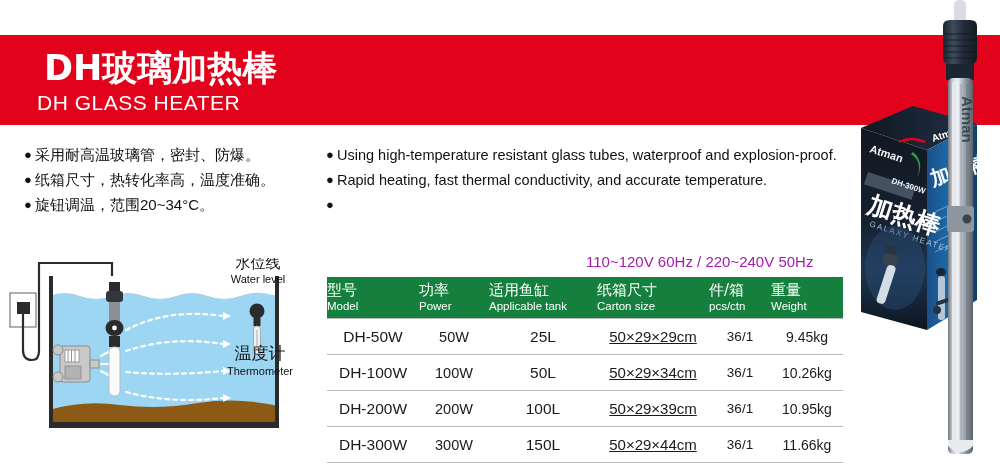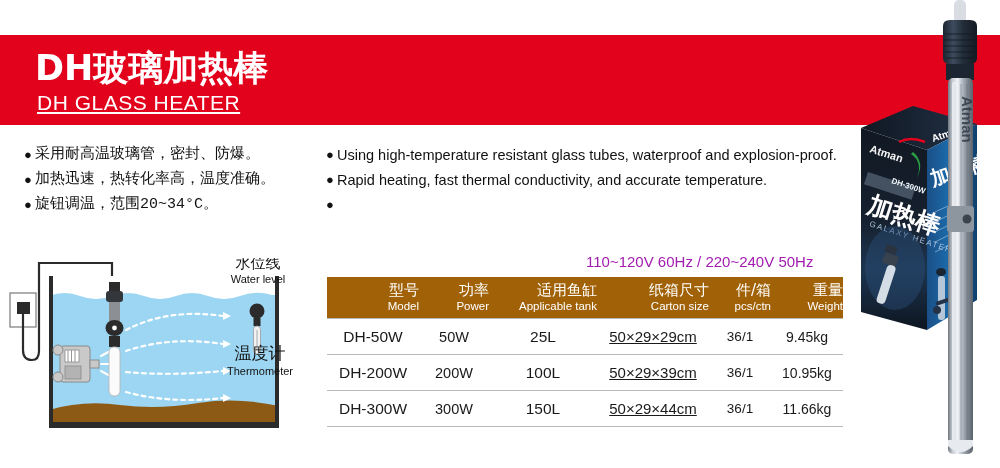--- a/index.html
+++ b/index.html
@@ -13,32 +13,31 @@
 
   
   .banner {
     position: absolute;
     left: 0; top: 35px;
     width: 1000px; height: 90px;
     background: #e2021b;
     z-index: 2;
   }
   .banner-title-cn {
-    position: absolute; left: 35px; top: 10px;
+    position: absolute; left: 44px; top: 10px;
     font-size: 35px; font-weight: 700; color: #ffffff;
     letter-spacing: 0px;
     font-family: "DejaVu Sans", "Liberation Sans", sans-serif;
     white-space: nowrap;
   }
   .banner-title-en {
     position: absolute; left: 37px; top: 56px;
     font-size: 21px; font-weight: 400; color: #ffffff;
     letter-spacing: 0.5px;
     white-space: nowrap;
-    text-decoration: underline;
   }
 
   
   .features-cn {
     position: absolute; left: 24px; top: 144px;
     width: 300px; z-index: 3;
   }
   .features-en {
     position: absolute; left: 326px; top: 144px;
     width: 520px; z-index: 3;
@@ -47,21 +46,21 @@
     display: flex; align-items: flex-start;
     margin-bottom: 3px;
   }
   .feat-dot {
     width: 11px; flex: 0 0 11px;
     color: #111; font-size: 13px;
     line-height: 22px;
   }
   .features-cn .feat-text {
     font-size: 15px; color: #111; line-height: 22px;
-    font-family: Liberation Mono, monospace;
+    font-family: Liberation Sans, sans-serif;
     white-space: nowrap;
   }
   .features-en .feat-text {
     font-size: 14.5px; color: #111; line-height: 22px;
     white-space: nowrap;
   }
 
   
   .diagram {
     position: absolute; left: 8px; top: 258px;
@@ -73,25 +72,25 @@
   .voltage-note {
     position: absolute; left: 586px; top: 253px;
     font-size: 15px; color: #a21caf; z-index: 3;
     white-space: nowrap;
   }
   .spec-table {
     position: absolute; left: 327px; top: 277px;
     width: 516px; border-collapse: collapse; z-index: 3;
   }
   .spec-table th {
-    background: #a16207;
+    background: #15803d;
     color: #ffffff;
     font-weight: 400;
     padding: 4px 0 5px 0;
-    text-align: right;
+    text-align: left;
     vertical-align: middle;
     border: none;
   }
   .th-cn {
     display: block; font-size: 15px; line-height: 18px;
     font-family: "DejaVu Sans", "Liberation Sans", sans-serif;
   }
   .th-en {
     display: block; font-size: 11.5px; line-height: 14px;
   }
@@ -134,21 +133,21 @@
   <div class="banner-title-en">DH GLASS HEATER</div>
 </div>
 
 <div class="features-cn">
   <div class="feat-row">
     <span class="feat-dot">●</span>
     <span class="feat-text">采用耐高温玻璃管，密封、防爆。</span>
   </div>
   <div class="feat-row">
     <span class="feat-dot">●</span>
-    <span class="feat-text">加热迅速，热转化率高，温度准确。</span>
+    <span class="feat-text">纸箱尺寸，热转化率高，温度准确。</span>
   </div>
   <div class="feat-row">
     <span class="feat-dot">●</span>
     <span class="feat-text">旋钮调温，范围20~34°C。</span>
   </div>
 </div>
 
 <div class="features-en">
   <div class="feat-row">
     <span class="feat-dot">●</span>
@@ -276,20 +275,28 @@
     </tr>
   </thead>
   <tbody>
     <tr>
       <td class="cell-model">DH-50W</td>
       <td class="cell-power">50W</td>
       <td class="cell-tank">25L</td>
       <td class="cell-carton">50×29×29cm</td>
       <td class="cell-pcs">36/1</td>
       <td class="cell-weight">9.45kg</td>
+    </tr>
+    <tr>
+      <td class="cell-model">DH-100W</td>
+      <td class="cell-power">100W</td>
+      <td class="cell-tank">50L</td>
+      <td class="cell-carton">50×29×34cm</td>
+      <td class="cell-pcs">36/1</td>
+      <td class="cell-weight">10.26kg</td>
     </tr>
     <tr>
       <td class="cell-model">DH-200W</td>
       <td class="cell-power">200W</td>
       <td class="cell-tank">100L</td>
       <td class="cell-carton">50×29×39cm</td>
       <td class="cell-pcs">36/1</td>
       <td class="cell-weight">10.95kg</td>
     </tr>
     <tr>

